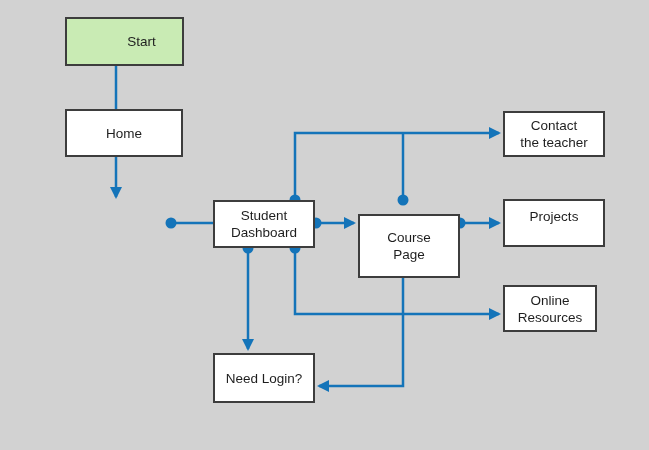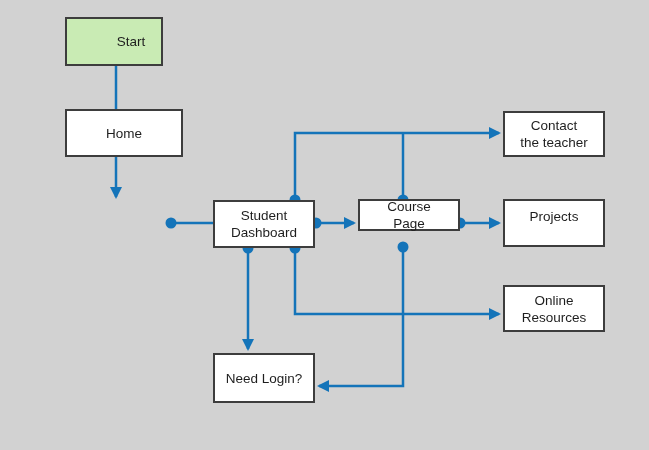--- a/index.html
+++ b/index.html
@@ -28,28 +28,28 @@
     align-items: center;
     justify-content: center;
     text-align: center;
     font-size: 13.5px;
     line-height: 17px;
     color: #1e1e1e;
     white-space: pre-line;
     z-index: 2;
   }
   .node.start-node { background: #c9ebb4; }
-  .n-start     { left: 65px;  top: 17px;  width: 98px; height: 49px; padding-left: 34px; }
+  .n-start     { left: 65px;  top: 17px;  width: 119px; height: 49px; padding-left: 34px; }
   .n-home      { left: 65px;  top: 109px; width: 118px; height: 48px; }
   .n-login     { left: 69px;  top: 200px; width: 101px; height: 48px; }
   .n-dashboard { left: 213px; top: 200px; width: 102px; height: 48px; }
-  .n-course    { left: 358px; top: 199px; width: 102px; height: 32px; }
+  .n-course    { left: 358px; top: 214px; width: 102px; height: 64px; }
   .n-contact   { left: 503px; top: 111px; width: 102px; height: 46px; justify-content: center; }
   .n-projects  { left: 503px; top: 199px; width: 102px; height: 48px; padding-bottom: 14px; align-items: center; }
-  .n-online    { left: 503px; top: 285px; width: 102px; height: 47px; }
+  .n-online    { left: 503px; top: 285px; width: 94px; height: 47px; }
   .n-help      { left: 213px; top: 353px; width: 102px; height: 50px; }
 </style>
 </head>
 <body>
 
 <div class="canvas">
 
   <svg class="connector-layer" width="649" height="450" viewBox="0 0 649 450">
     <defs>
       <marker id="arrow" markerUnits="userSpaceOnUse" markerWidth="13" markerHeight="12" refX="10" refY="6" orient="auto">

